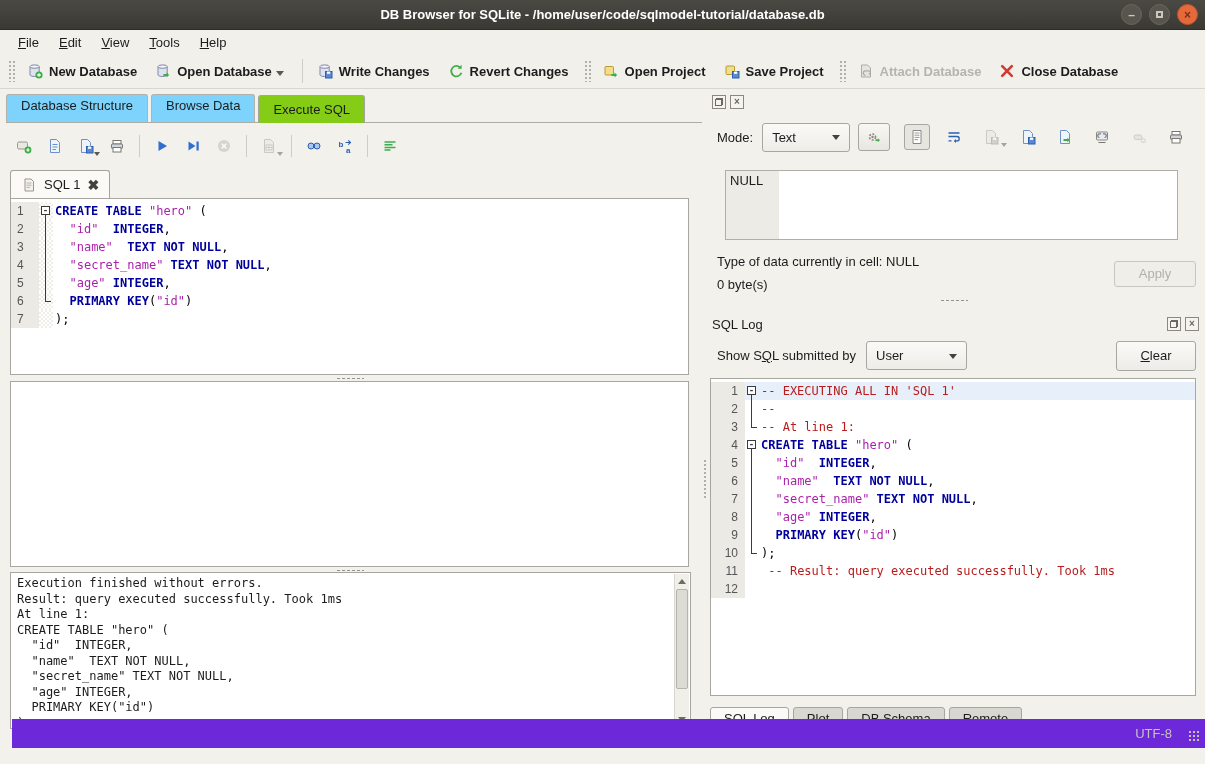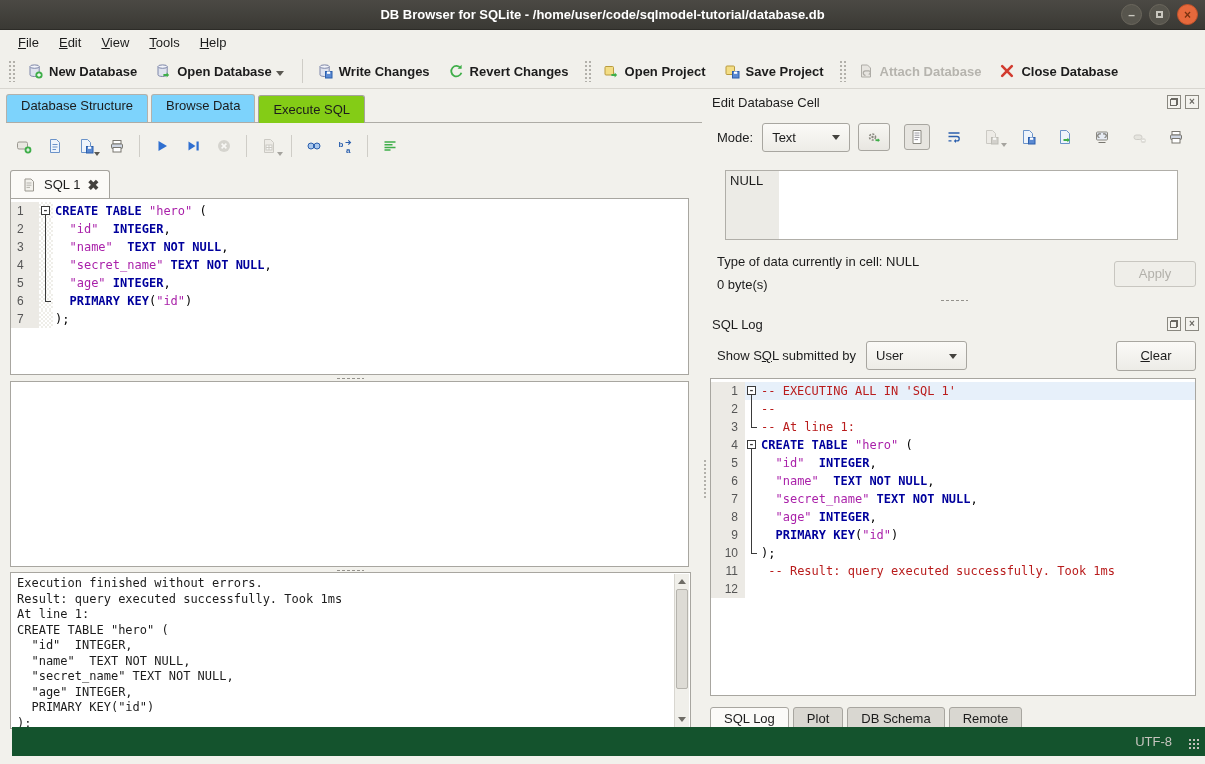--- a/index.html
+++ b/index.html
@@ -146,21 +146,21 @@
 
   #log-editor { position:absolute; top:289px; left:8px; right:9px; height:318px; }
   #v-handle { position:absolute; left:1px; top:370px; width:5px; height:40px;
     background-image:radial-gradient(#b2b0aa 1px,transparent 1.3px); background-size:4px 4px; }
 
   #bottom-tabs { position:absolute; left:8px; bottom:0; height:28px; display:flex; align-items:flex-start; gap:4px; }
   .btab { height:24px; padding:3px 13px; background:#D9D7D1; border:1px solid #A8A6A0; border-radius:3px; }
   .btab.active { height:27px; background:#FBFAF8; }
 
   
-  #statusbar { position:absolute; left:0; right:0; bottom:8px; height:29px; background:#14532d;margin-left:12px; }
+  #statusbar { position:absolute; left:0; right:0; bottom:16px; height:29px; background:#6d28d9;margin-left:12px; }
   #encoding { position:absolute; right:33px; top:7px; color:#C6C4BE; }
   #grip { position:absolute; right:4px; bottom:5px; width:13px; height:13px;
     background-image:radial-gradient(#C2C0BA 1px,transparent 1.2px); background-size:4px 4px; }
 </style>
 </head>
 <body>
 
 <div id="titlebar">
   <span>DB Browser for SQLite - /home/user/code/sqlmodel-tutorial/database.db</span>
   <div id="win-controls">
@@ -461,21 +461,20 @@
       <div class="vs-thumb"></div>
       <div class="vs-btn down">
           <span class="tri-down"></span>
         </div>
     </div>
   </div>
 </div>
 
 <div id="right-pane">
   <div id="cell-header" class="dock-header">
-    <span class="dock-title">Edit Database Cell</span>
     <span class="dock-btns">
       <span class="dock-btn">
           <span class="float-glyph"></span>
         </span>
       <span class="dock-btn close-glyph"></span>
     </span>
   </div>
   <div id="mode-row">
     <span>Mode:</span>
     <div id="mode-combo" class="combo">

